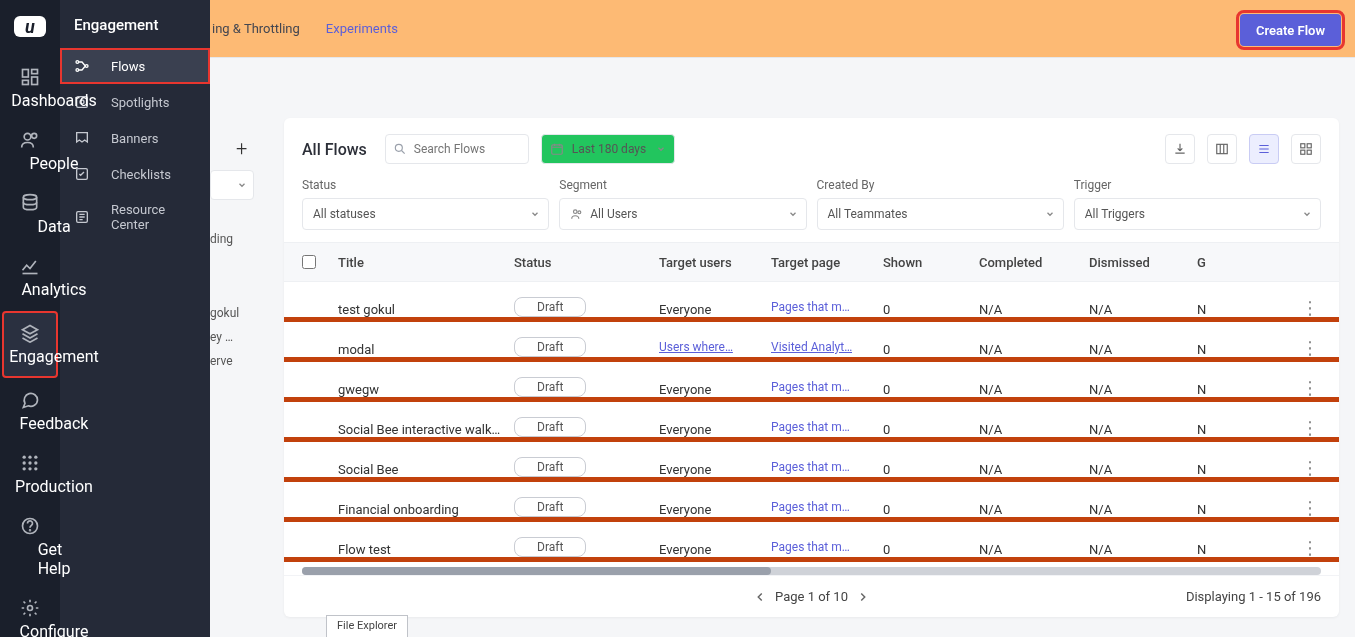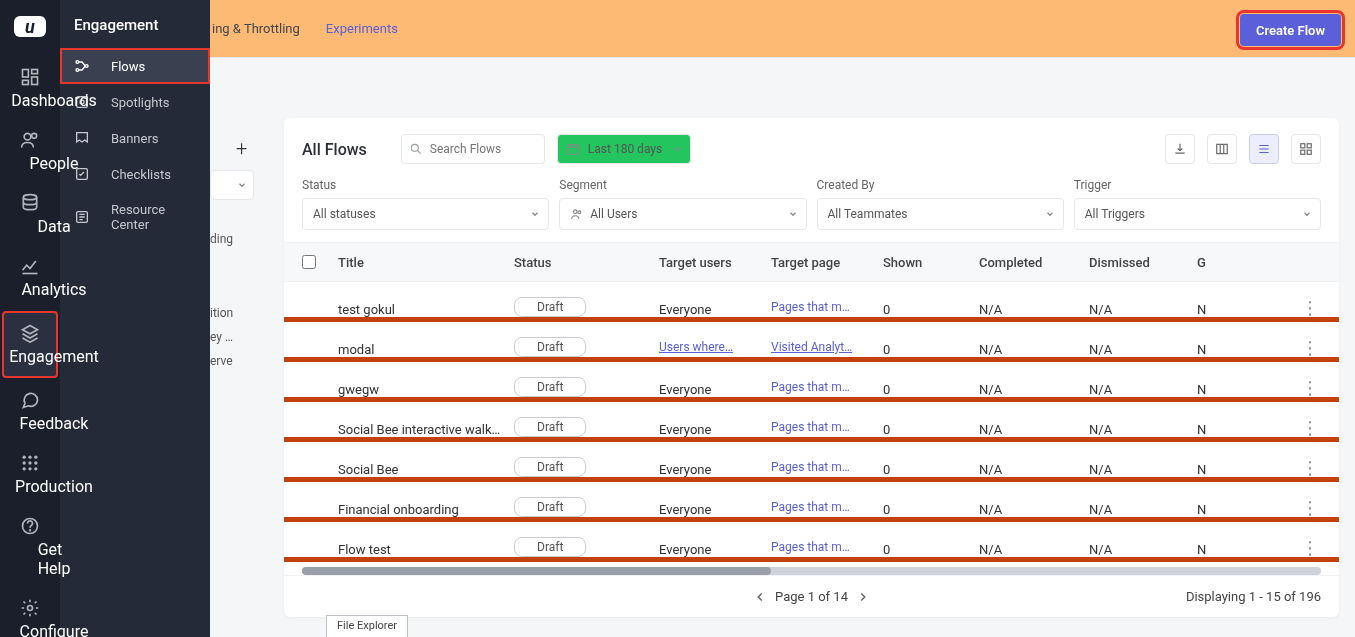--- a/index.html
+++ b/index.html
@@ -31,21 +31,21 @@
 .top-tabs a.act { color:#5b5fd9; }
 .create-btn { position:absolute; right:14px; top:14px; height:32px; padding:0 16px; background:#5b5fd9; color:#fff; border:none; border-radius:4px; font-size:13px; font-weight:600; cursor:pointer; outline:3px solid #e8362f; outline-offset:1px; }
 .stub-plus { position:absolute; left:236px; top:136px; font-size:20px; font-weight:300; color:#333; cursor:pointer; }
 .stub-sel { position:absolute; left:210px; top:170px; width:44px; height:30px; border:1px solid #e5e7eb; border-radius:4px; background:#fff; display:flex; align-items:center; justify-content:flex-end; padding-right:6px; }
 .stub-txt { position:absolute; left:210px; font-size:12px; color:#555; }
 
 
 .card { position:absolute; left:284px; right:16px; top:118px; bottom:20px; background:#fff; border-radius:6px; box-shadow:0 1px 3px rgba(0,0,0,.05); z-index:20; display:flex; flex-direction:column; }
 .card-tools { display:flex; align-items:center; gap:12px; padding:16px 18px 10px; }
 .card-title { font-size:16px; font-weight:500; color:#2c2f38; margin-right:6px; }
-.search-wrap { position:relative; width:144px;margin-left:16px; }
+.search-wrap { position:relative; width:144px; }
 .search-wrap svg { position:absolute; left:8px; top:8px; width:14px; height:14px; color:#9aa0ab; }
 .search-wrap input { width:100%; height:30px; border:1px solid #e5e7eb; border-radius:4px; padding-left:28px; font-size:12px; color:#555; }
 .date-sel { height:30px; border:1px solid #e5e7eb; border-radius:4px; padding:0 28px 0 30px; font-size:12px; color:#555; background:#22c55e; display:flex; align-items:center; position:relative; cursor:pointer; }
 .date-sel svg.cal { position:absolute; left:8px; width:14px; height:14px; }
 .date-sel svg.chev { position:absolute; right:8px; width:10px; height:10px; }
 .tools-spacer { flex:1; }
 .icon-btn { width:30px; height:30px; border:1px solid #e5e7eb; border-radius:4px; background:#fff; display:flex; align-items:center; justify-content:center; cursor:pointer; color:#666; }
 .icon-btn.act { background:#eceefe; border-color:#c9ccf4; color:#5b5fd9; }
 .icon-btn svg { width:14px; height:14px; }
 
@@ -225,21 +225,21 @@
   <button class="create-btn">Create Flow</button>
 </div>
 
 <div class="stub-plus">+</div>
 <div class="stub-sel">
   <svg width="10" height="10" viewBox="0 0 24 24" fill="none" stroke="#888" stroke-width="3">
       <path d="M6 9l6 6 6-6"></path>
     </svg>
 </div>
 <div class="stub-txt" style="top:232px">ding</div>
-<div class="stub-txt" style="top:306px">ition</div>
+<div class="stub-txt" style="top:306px">gokul</div>
 <div class="stub-txt" style="top:330px">ey …</div>
 <div class="stub-txt" style="top:354px">erve</div>
 
 <div class="card">
   <div class="card-tools">
     <div class="card-title">All Flows</div>
     <div class="search-wrap">
       <svg viewBox="0 0 24 24" fill="none" stroke="currentColor" stroke-width="2">
           <circle cx="10" cy="10" r="6"></circle>
           <path d="M20 20l-5-5"></path>
@@ -447,21 +447,21 @@
   </div>
 
   <div class="hscroll">
       <div class="th"></div>
     </div>
 
   <div class="pager">
     <svg viewBox="0 0 24 24" fill="none" stroke="#666" stroke-width="2.5">
         <path d="M15 6l-6 6 6 6"></path>
       </svg>
-    <span>Page 1 of 14</span>
+    <span>Page 1 of 10</span>
     <svg viewBox="0 0 24 24" fill="none" stroke="#666" stroke-width="2.5">
         <path d="M9 6l6 6-6 6"></path>
       </svg>
     <span class="cnt">Displaying 1 - 15 of 196</span>
   </div>
 </div>
 
 <div class="file-exp">File Explorer</div>
 
 </body></html>

